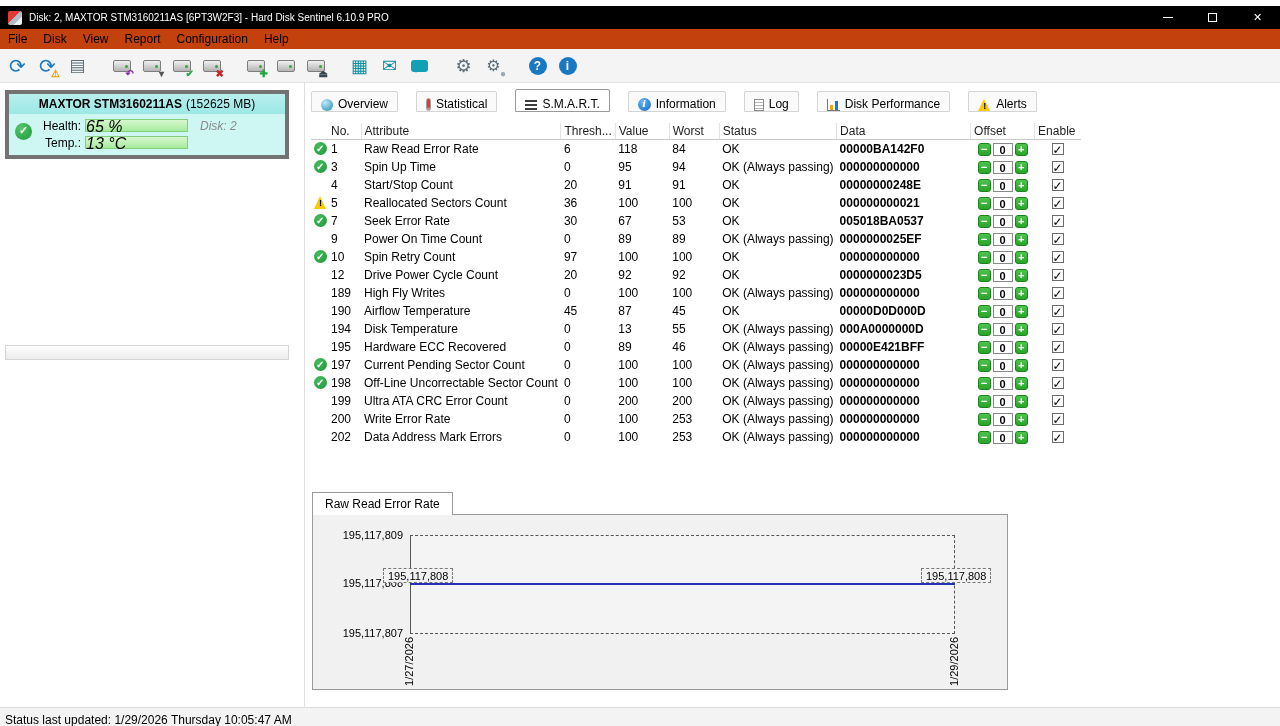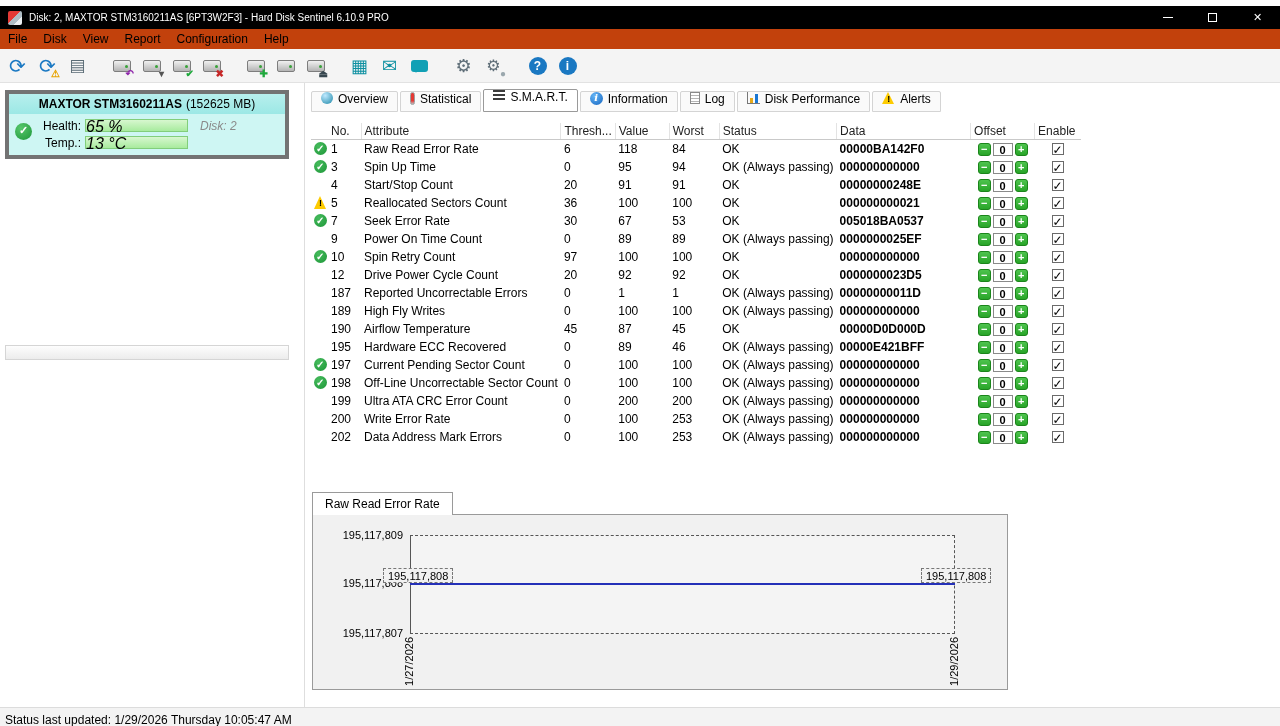--- a/index.html
+++ b/index.html
@@ -54,22 +54,22 @@
   .stat-row { display:flex; align-items:center; height:17px; font-size:12px; }
   .stat-label { width:44px; text-align:right; margin-right:4px; }
   .stat-bar { width:103px; height:13px; line-height:13px; text-align:left; font-size:16px;
     background:linear-gradient(#d7f7cf,#a8eb9e); border:1px solid #82ce7b;font-style:italic; }
   .disk-num { margin-left:12px; color:#8a8a8a; font-style:italic; }
   .sidebar-stub { position:absolute; top:262px; left:5px; width:284px; height:15px;
     background:linear-gradient(#fdfdfd,#ececec); border:1px solid #d5d5d5; }
 
   
   .tabstrip { position:absolute; top:6px; left:6px; display:flex; align-items:flex-end; }
-  .tab { display:flex; align-items:flex-start; gap:5px; height:21px; padding:0 9px; font-size:12px;
-    border:1px solid #d4d4d4; background:#fafafa; margin-right:2px; border-radius:2px 2px 0 0; white-space:nowrap; }
+  .tab { display:flex; align-items:flex-end; gap:5px; height:21px; padding:0 9px; font-size:12px;
+    border:1px solid #d4d4d4; background:#fafafa; margin-right:18px; border-radius:2px 2px 0 0; white-space:nowrap; }
   .tab.active { background:#fff; border-color:#9a9a9a; height:23px; }
   .tab-icon { display:inline-block; flex:none; }
   .overview-icon { width:12px; height:12px; border-radius:50%;
     background:radial-gradient(circle at 35% 30%,#bfe9ff,#1e88a8); }
   .temperature-icon { width:5px; height:13px; border-radius:3px;
     background:linear-gradient(#e53935 70%,#bdbdbd); border:1px solid #9e9e9e; }
   .smart-icon { width:12px; height:11px;
     background:repeating-linear-gradient(#3c3c3c 0 2px,transparent 2px 4px); }
   .information-icon { width:13px; height:13px; border-radius:50%; position:relative;
     background:radial-gradient(circle at 35% 30%,#64b5f6,#1565c0); }
@@ -408,49 +408,49 @@
             <td>Drive Power Cycle Count</td>
             <td>20</td>
             <td>92</td>
             <td>92</td>
             <td>OK</td>
             <td class="c-data">0000000023D5</td>
             <td class="c-off"><span class="off-btn">−</span><span class="off-val">0</span><span class="off-btn">+</span></td>
             <td class="c-en"><span class="checkbox checked"></span></td>
           </tr>
           <tr>
-            <td class="c-no"><span class="row-icon none"></span><span>187</span></td>
-            <td>Reported Uncorrectable Errors</td>
-            <td>0</td>
-            <td>1</td>
-            <td>1</td>
-            <td>OK (Always passing)</td>
-            <td class="c-data">00000000011D</td>
-            <td class="c-off"><span class="off-btn">−</span><span class="off-val">0</span><span class="off-btn">+</span></td>
-            <td class="c-en"><span class="checkbox checked"></span></td>
-          </tr>
-          <tr>
             <td class="c-no"><span class="row-icon none"></span><span>189</span></td>
             <td>High Fly Writes</td>
             <td>0</td>
             <td>100</td>
             <td>100</td>
             <td>OK (Always passing)</td>
             <td class="c-data">000000000000</td>
             <td class="c-off"><span class="off-btn">−</span><span class="off-val">0</span><span class="off-btn">+</span></td>
             <td class="c-en"><span class="checkbox checked"></span></td>
           </tr>
           <tr>
             <td class="c-no"><span class="row-icon none"></span><span>190</span></td>
             <td>Airflow Temperature</td>
             <td>45</td>
             <td>87</td>
             <td>45</td>
             <td>OK</td>
             <td class="c-data">00000D0D000D</td>
+            <td class="c-off"><span class="off-btn">−</span><span class="off-val">0</span><span class="off-btn">+</span></td>
+            <td class="c-en"><span class="checkbox checked"></span></td>
+          </tr>
+          <tr>
+            <td class="c-no"><span class="row-icon none"></span><span>194</span></td>
+            <td>Disk Temperature</td>
+            <td>0</td>
+            <td>13</td>
+            <td>55</td>
+            <td>OK (Always passing)</td>
+            <td class="c-data">000A0000000D</td>
             <td class="c-off"><span class="off-btn">−</span><span class="off-val">0</span><span class="off-btn">+</span></td>
             <td class="c-en"><span class="checkbox checked"></span></td>
           </tr>
           <tr>
             <td class="c-no"><span class="row-icon none"></span><span>195</span></td>
             <td>Hardware ECC Recovered</td>
             <td>0</td>
             <td>89</td>
             <td>46</td>
             <td>OK (Always passing)</td>

